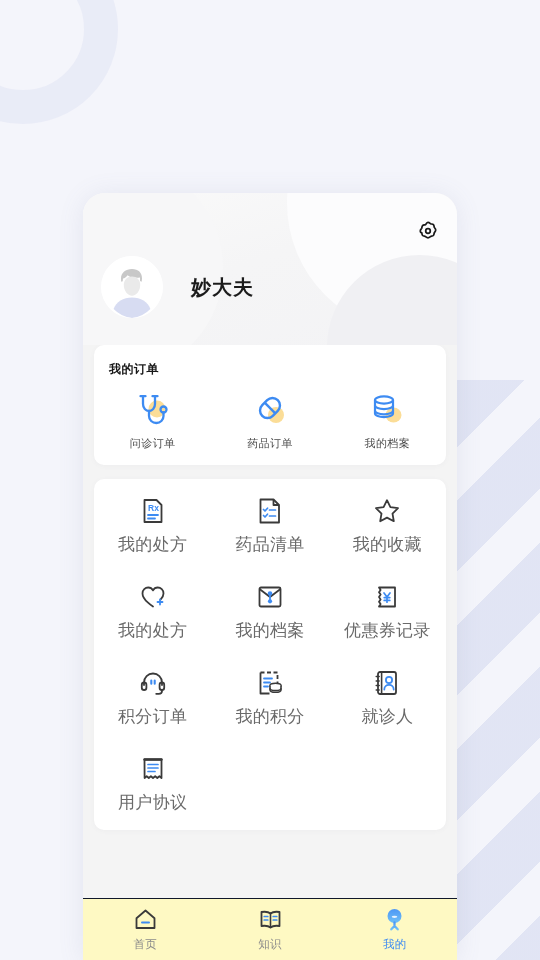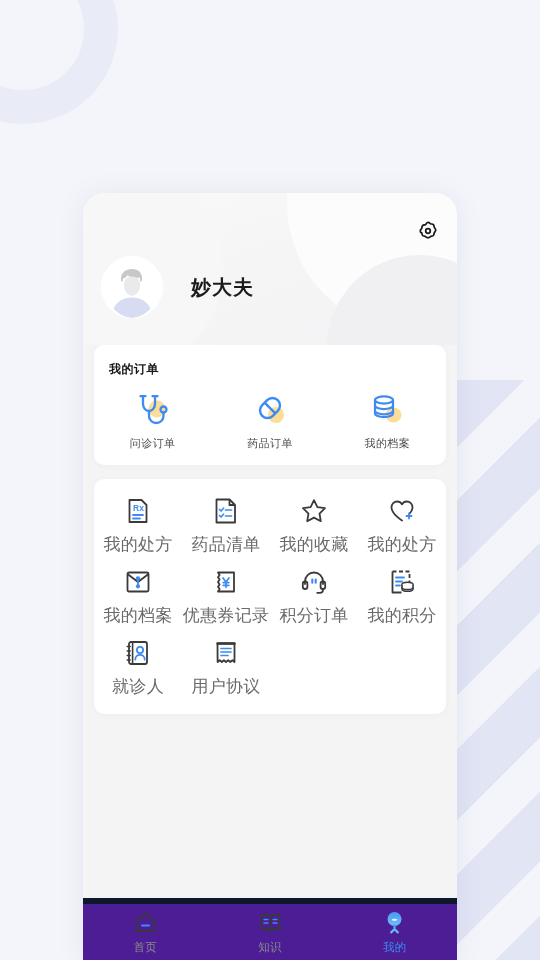--- a/index.html
+++ b/index.html
@@ -120,36 +120,36 @@
     flex:1 1 0; display:flex; flex-direction:column;
     align-items:center; gap:7px; cursor:pointer;
   }
   .order-ico { width:38px; height:38px; display:block; }
   .order-label { font-size:11px; color:#4a4a4a; letter-spacing:.4px; }
 
   
   .grid-card { margin-top:14px; padding:18px 0 16px 0; }
   .grid {
     display:grid;
-    grid-template-columns:repeat(4,1fr);
-    row-gap:12px;
+    grid-template-columns:repeat(3,1fr);
+    row-gap:27px;
   }
   .grid-item {
     display:flex; flex-direction:column; align-items:center;
     gap:8px; cursor:pointer;
   }
   .grid-ico { width:28px; height:28px; display:block; }
   .grid-label { font-size:17px; color:#6a6a6a; letter-spacing:.3px; }
 
   
   .tabbar {
     flex:0 0 62px; height:62px;
-    background:#4c1d95;
+    background:#fef9c3;
     display:flex;
-    border-top:6px solid #0f172a;
+    border-top:1px solid #0f172a;
   }
   .tab {
     flex:1 1 0; display:flex; flex-direction:column;
     align-items:center; justify-content:center; gap:5px;
     cursor:pointer;
   }
   .tab-ico { width:25px; height:25px; display:block; }
   .tab-label { font-size:11.5px; color:#8b8b8b; letter-spacing:.3px; }
   .tab.active .tab-label { color:#3d8bf2; font-weight:normal; }
 </style>

